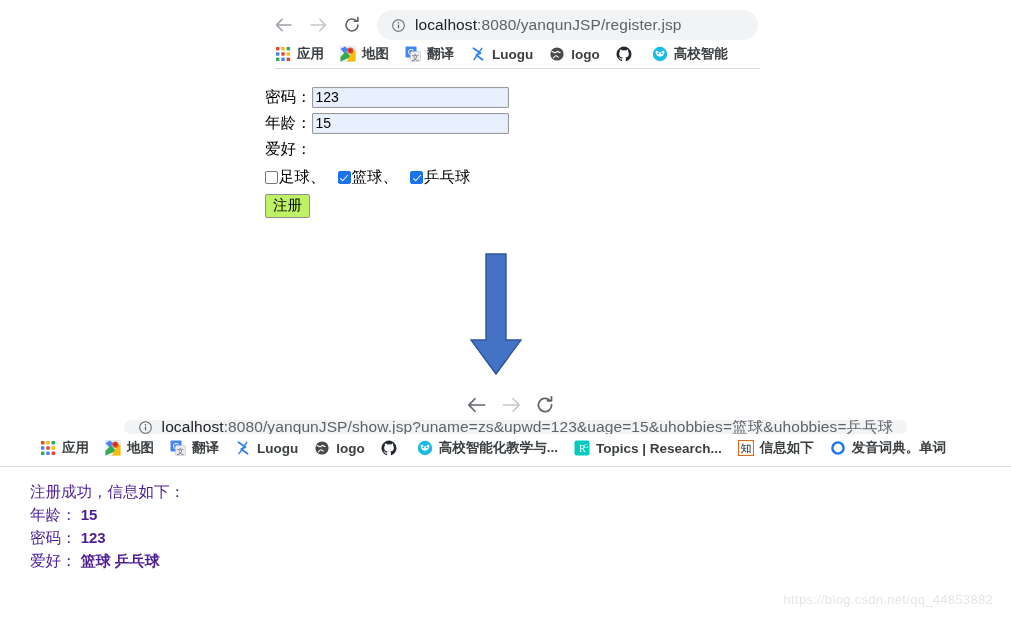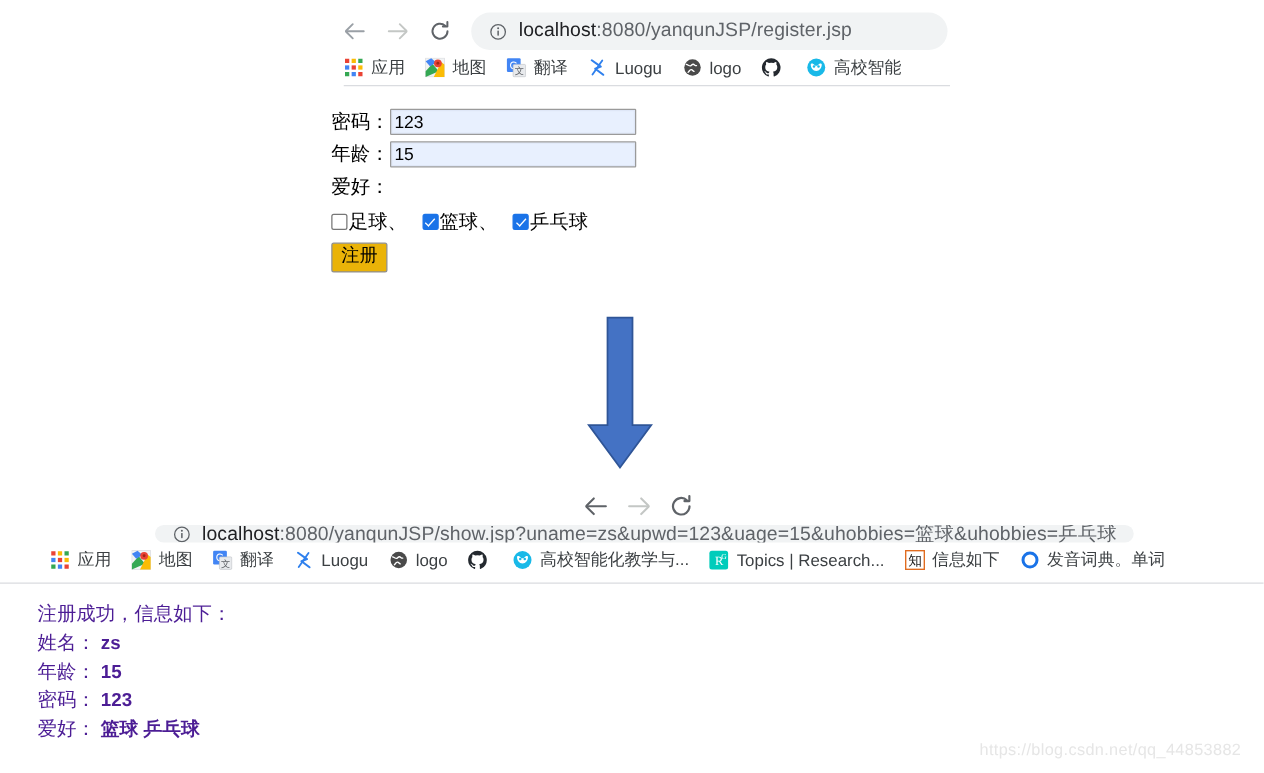--- a/index.html
+++ b/index.html
@@ -66,20 +66,21 @@
     width: 16px;
     height: 16px;
     flex: 0 0 16px;
     margin-right: 6px;
     display: block;
   }
   .bm-label {
     font-size: 13.5px;
     color: #3c4043;
     white-space: nowrap;
+    font-weight: bold;
   }
 
   
   #top-shot {
     position: absolute;
     left: 265px;
     top: 0px;
     width: 495px;
   }
   #top-shot .toolbar {
@@ -182,21 +183,21 @@
   .hobby-label {
     font-size: 15.5px;
     color: #000;
     white-space: nowrap;
   }
   .submit-btn {
     margin-top: 5px;
     font-size: 14.5px;
     font-family: "Liberation Sans", "DejaVu Sans", sans-serif;
     padding: 2px 7px 3px 7px;
-    background: #eab308;
+    background: #bef264;
     border: 1px solid #8f8f8f;
     border-radius: 2px;
     color: #000;
     line-height: 1.15;
   }
 
   
   #arrow-wrap {
     position: absolute;
     left: 465px;
@@ -531,20 +532,19 @@
       </svg></span>
         <span class="bm-label">发音词典。单词</span>
       </div>
     </div>
   <div class="bm-sep-line"></div>
 </div>
 
 <div id="result-page">
   <div class="res-line">注册成功，信息如下：</div>
   <div>
-      <div class="res-line"><span>姓名：</span><span class="val"> zs</span></div>
       <div class="res-line"><span>年龄：</span><span class="val"> 15</span></div>
       <div class="res-line"><span>密码：</span><span class="val"> 123</span></div>
       <div class="res-line"><span>爱好：</span><span class="val"> 篮球 乒乓球</span></div>
     </div>
 </div>
 
 <div id="watermark">https://blog.csdn.net/qq_44853882</div>
 
 </body></html>

